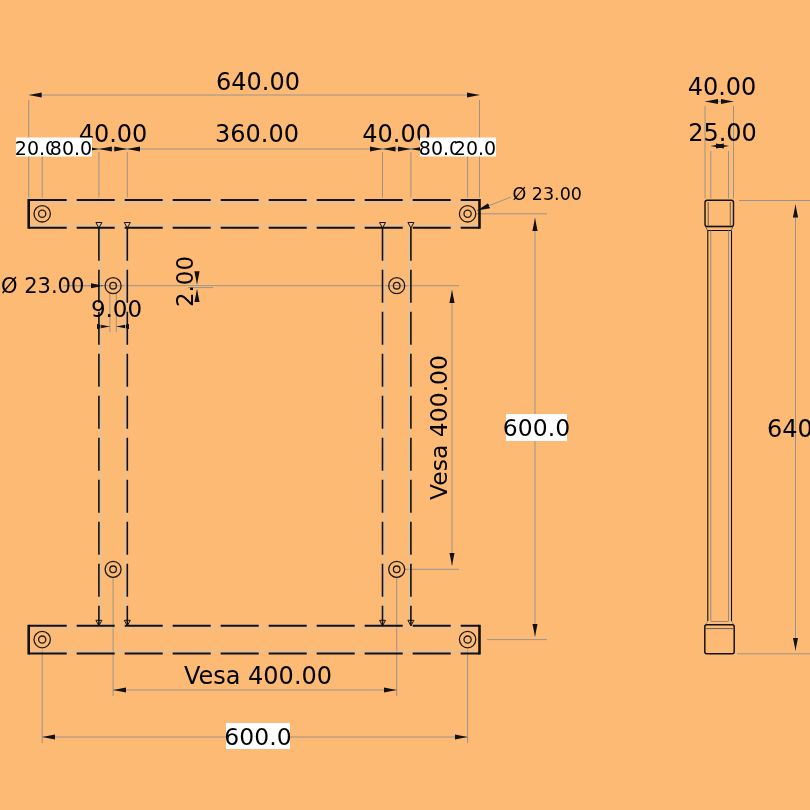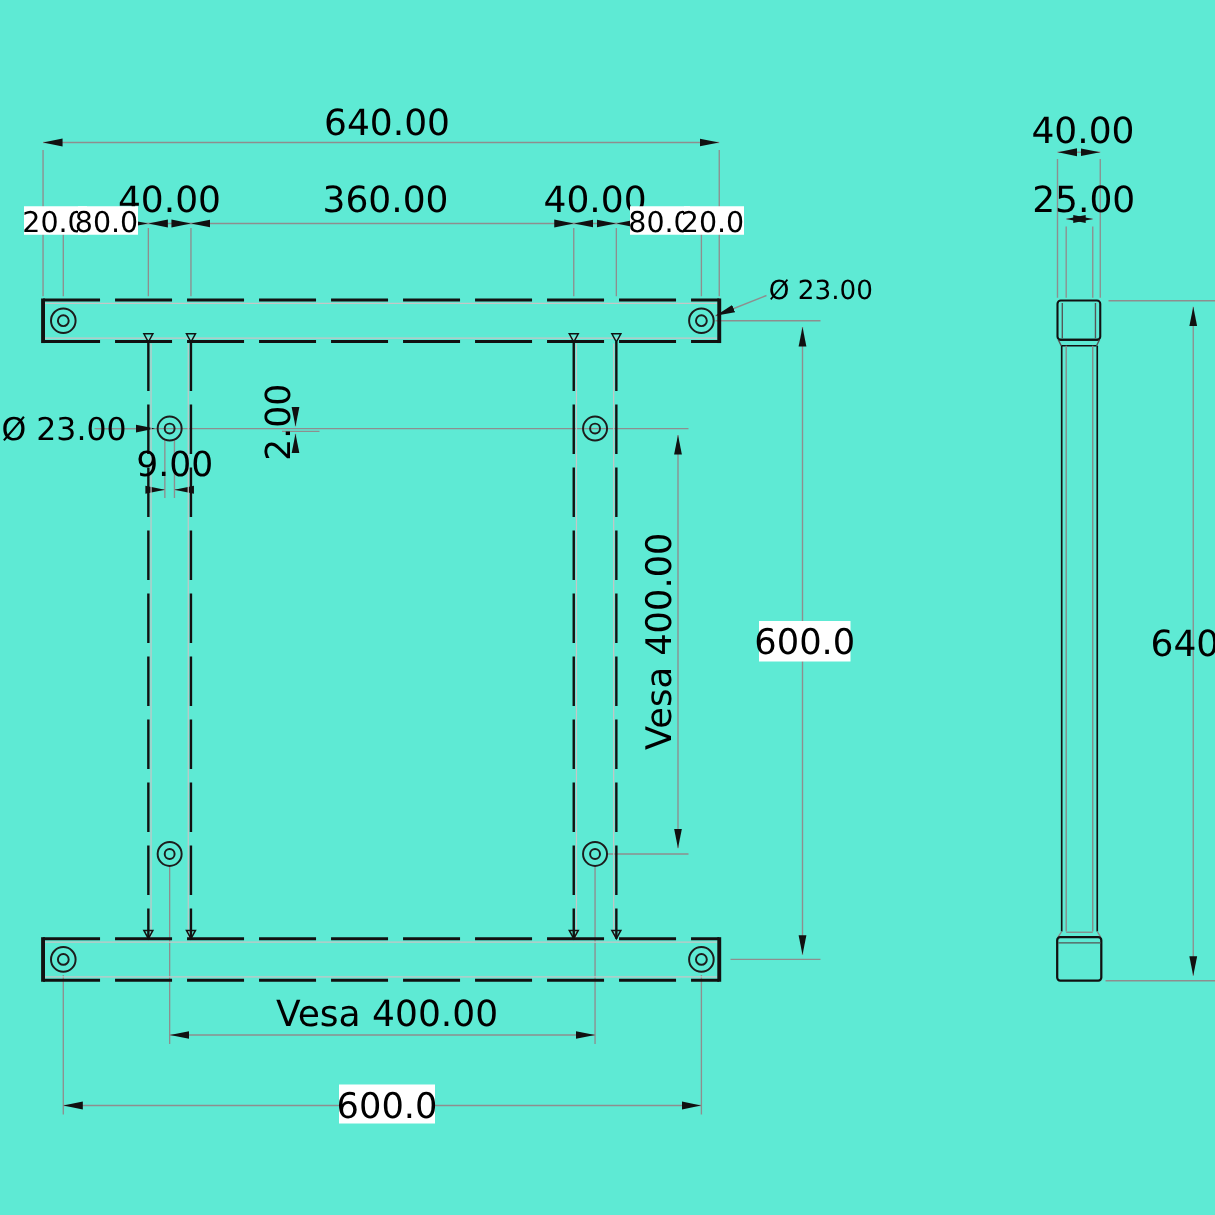--- a/index.html
+++ b/index.html
@@ -1,16 +1,16 @@
 <!DOCTYPE html>
 <html><head>
 <meta charset="utf-8">
 <style>
   html,body{margin:0;padding:0;background:#fff;}
-  #stage{width:810px;height:810px;background:#5eead4;position:relative;overflow:hidden;}
+  #stage{width:810px;height:810px;background:#fdba74;position:relative;overflow:hidden;}
   svg{display:block;}
   text{fill:#000;font-family:"DejaVu Sans","Liberation Sans",sans-serif;}
   .t-main{font-size:24px;}
   .t-small{font-size:19px;}
   .t-corner{font-size:17.5px;}
   .t-left{font-size:21px;}
   .t-med{font-size:23px;}
   .t-vesa{font-size:23.5px;}
   .geo line, .geo path, .geo rect{stroke:#111;fill:none;}
   .dash{stroke-width:2;stroke-dasharray:38 10;}

